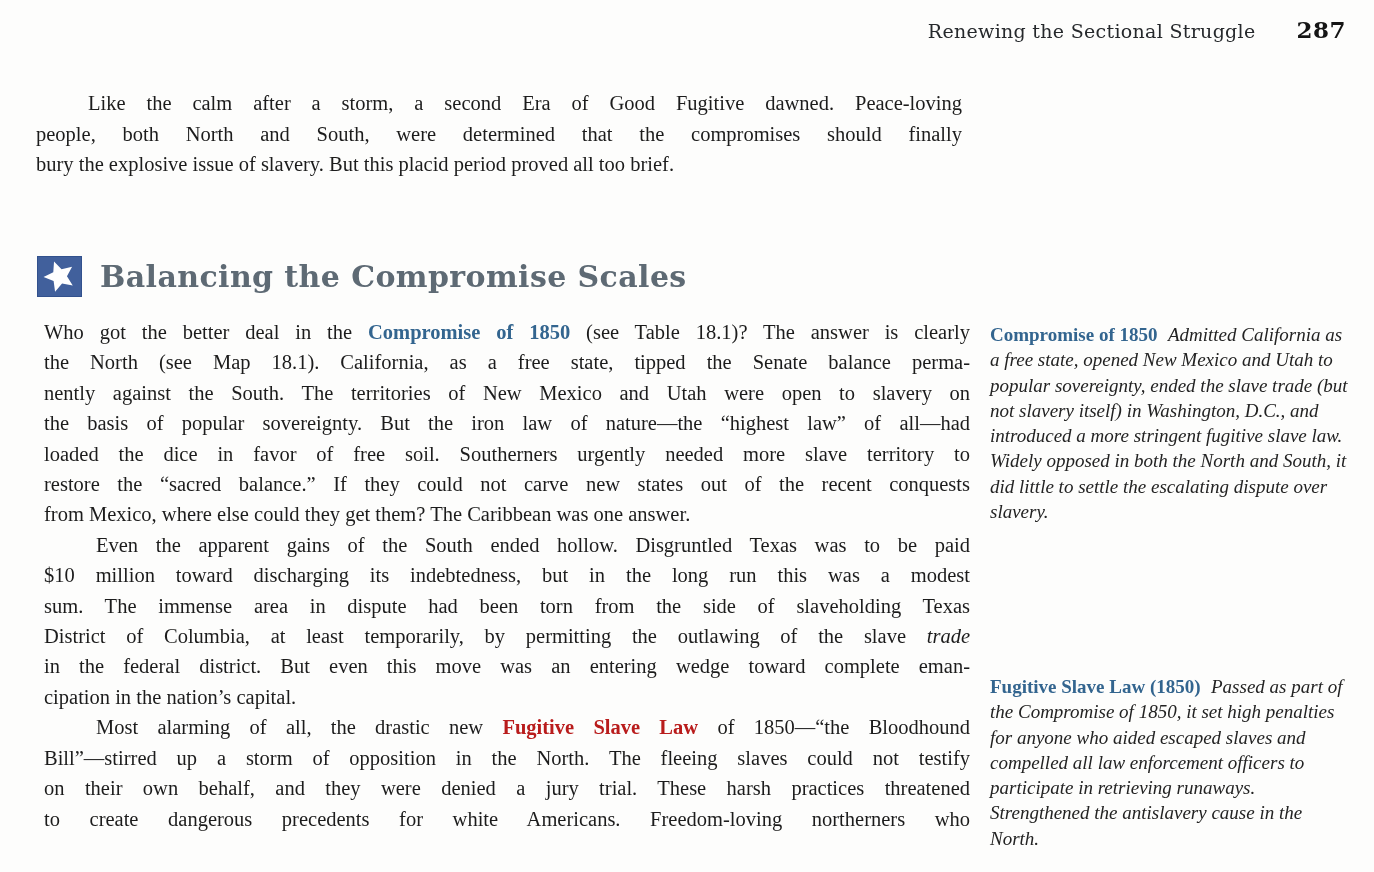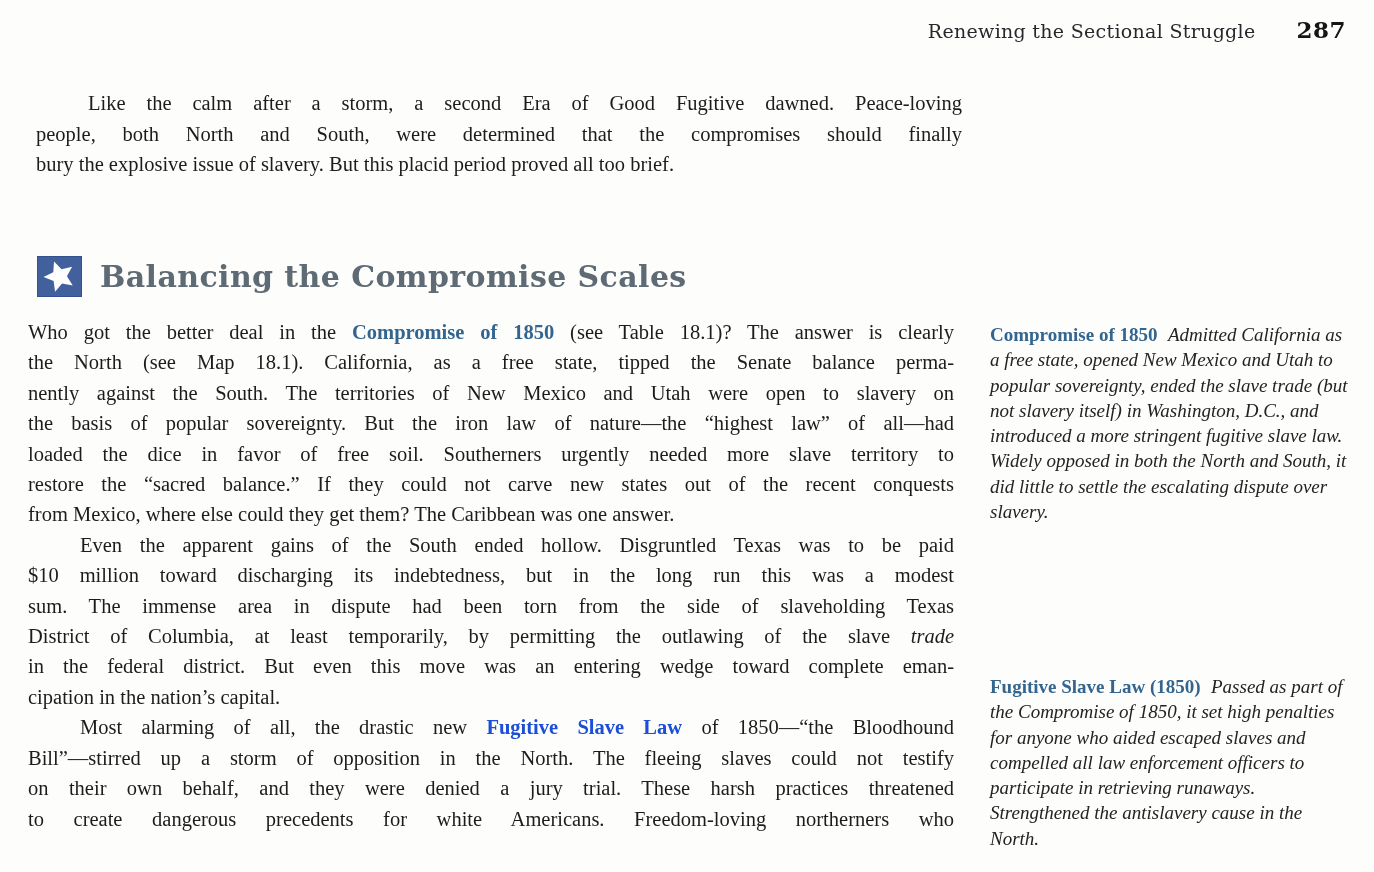--- a/index.html
+++ b/index.html
@@ -35,21 +35,21 @@
   }
   .heading-icon{width:45px;height:41px;flex:0 0 auto;}
   .heading-text{
     font-family:"DejaVu Serif", serif;
     font-weight:700;font-size:30px;color:#5e6a74;
     margin-left:18px;letter-spacing:.4px;
   }
 
   
   .body-col{
-    position:absolute;left:28px;top:317px;width:926px;
+    position:absolute;left:44px;top:317px;width:926px;
     font-size:20.5px;line-height:30.4px;
   }
   .line{text-align:justify;text-align-last:justify;white-space:normal;}
   .line.last{text-align-last:left;}
   .line.indent{padding-left:52px;}
   .term{font-weight:700;}
   .it{font-style:italic;}
 
   
   .sidebar-note{
@@ -102,21 +102,21 @@
       </div>
     <div>
         <div class="line indent"><span>Even the apparent gains of the South ended hollow. Disgruntled Texas was to be paid</span></div>
         <div class="line"><span>$10 million toward discharging its indebtedness, but in the long run this was a modest</span></div>
         <div class="line"><span>sum. The immense area in dispute had been torn from the side of slaveholding Texas</span></div>
         <div class="line"><span>District of Columbia, at least temporarily, by permitting the outlawing of the slave </span><span class="it">trade</span></div>
         <div class="line"><span>in the federal district. But even this move was an entering wedge toward complete eman-</span></div>
         <div class="line last"><span>cipation in the nation’s capital.</span></div>
       </div>
     <div>
-        <div class="line indent"><span>Most alarming of all, the drastic new </span><span class="term" style="color: #1d4ed8;">Fugitive Slave Law</span><span> of 1850—“the Bloodhound</span></div>
+        <div class="line indent"><span>Most alarming of all, the drastic new </span><span class="term" style="color: #b91c1c;">Fugitive Slave Law</span><span> of 1850—“the Bloodhound</span></div>
         <div class="line"><span>Bill”—stirred up a storm of opposition in the North. The fleeing slaves could not testify</span></div>
         <div class="line"><span>on their own behalf, and they were denied a jury trial. These harsh practices threatened</span></div>
         <div class="line"><span>to create dangerous precedents for white Americans. Freedom-loving northerners who</span></div>
       </div>
   </div>
 
   <div class="sidebar-note note-1">
     <span class="note-term" style="color: rgb(51, 101, 143);">Compromise of 1850</span><span class="note-def">Admitted California as a free state, opened New Mexico and Utah to popular sovereignty, ended the slave trade (but not slavery itself) in Washington, D.C., and introduced a more stringent fugitive slave law. Widely opposed in both the North and South, it did little to settle the escalating dispute over slavery.</span>
   </div>
 

